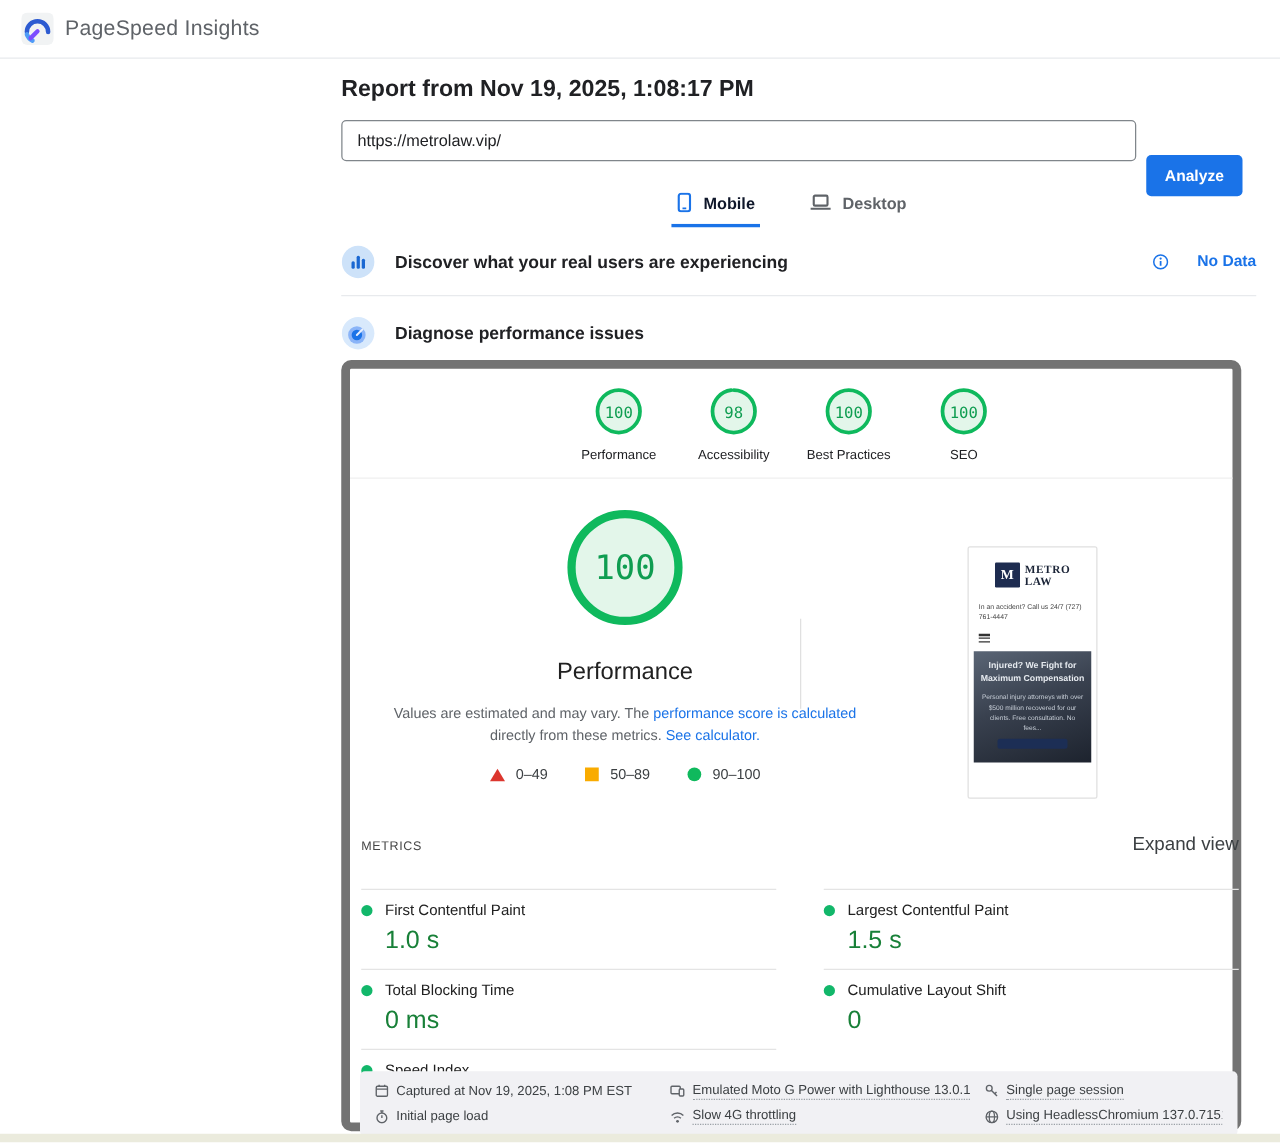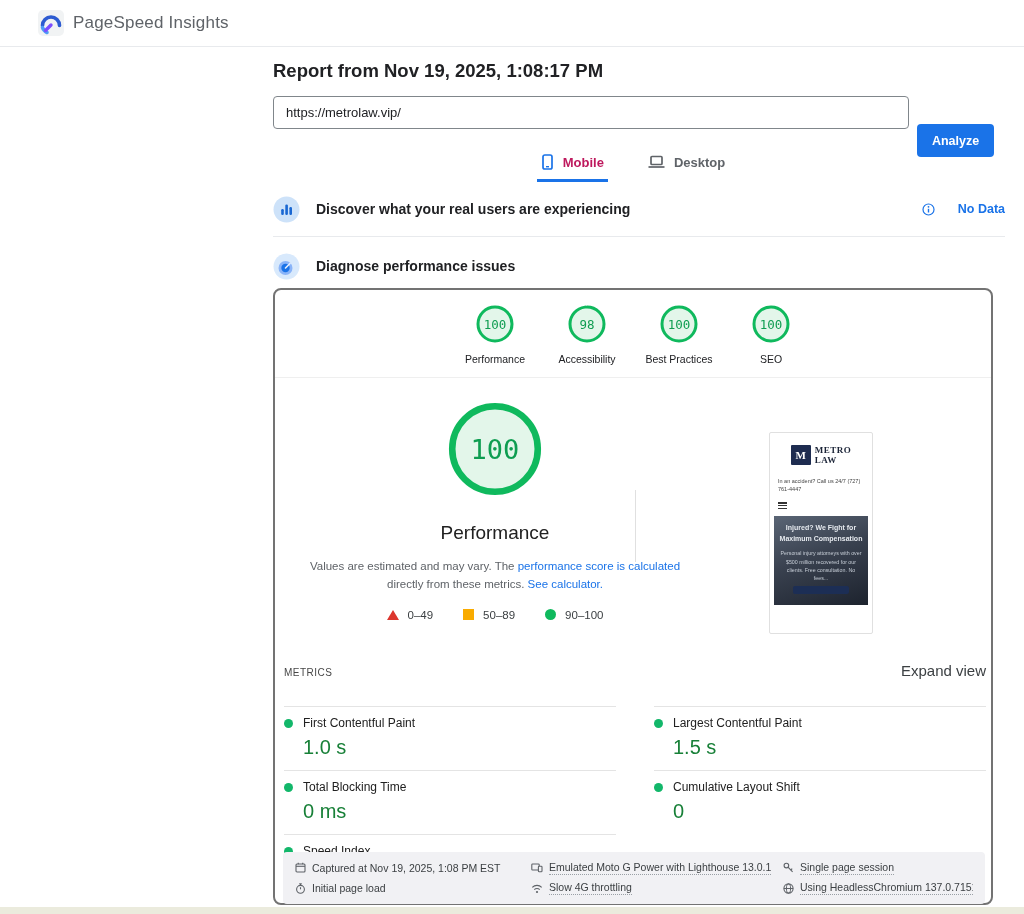--- a/index.html
+++ b/index.html
@@ -1,41 +1,41 @@
 <!DOCTYPE html>
 <html><head>
 <meta charset="utf-8">
 <style>
   * { margin:0; padding:0; box-sizing:border-box; }
   html,body { width:1024px; height:914px; background:#fff; font-family:"Liberation Sans",sans-serif; overflow:hidden; position:relative; }
 
   
-  .app-header{position:absolute;left:0;top:0;width:1024px;height:47px;border-bottom:1px solid #e8eaed;display:flex;align-items:center;padding-left:38px;background:#fff;}
+  .app-header{position:absolute;left:0;top:0;width:1024px;height:47px;border-bottom:1px solid #e8eaed;display:flex;align-items:center;padding-left:17px;background:#fff;}
   .app-title{font-size:17px;color:#5f6368;margin-left:9px;letter-spacing:.2px;}
 
   
   .report-title{position:absolute;left:273px;top:60px;font-size:18.5px;color:#202124;}
   .url-input{position:absolute;left:273px;top:96px;width:636px;height:33px;border:1px solid #80868b;border-radius:4px;padding:0 12px;font-size:13px;color:#202124;font-family:"Liberation Sans",sans-serif;outline:none;}
   .analyze-btn{position:absolute;left:917px;top:96px;width:77px;height:33px;background:#1a73e8;color:#fff;border:none;border-radius:4px;font-size:12.5px;font-weight:bold;font-family:"Liberation Sans",sans-serif;cursor:pointer;margin-top:28px;}
 
   
   .tabs{position:absolute;left:273px;top:148px;width:720px;display:flex;justify-content:center;gap:36px;}
   .tab{display:flex;align-items:center;gap:9px;padding:6px 4px 9px;border-bottom:3px solid transparent;border-radius:3px 3px 0 0;font-size:13px;font-weight:bold;color:#5f6368;cursor:pointer;}
-  .tab.active{color:#be185d;border-bottom-color:#1a73e8;text-align:center;}
+  .tab.active{color:#0f172a;border-bottom-color:#1a73e8;text-align:center;}
 
   
   .section-row{position:absolute;left:273px;width:732px;height:32px;display:flex;align-items:center;}
   .section-row .title{margin-left:16px;font-size:14px;font-weight:bold;color:#202124;}
   .row-discover{top:193px;}
   .row-diagnose{top:250px;}
   .divider-h{position:absolute;left:273px;top:236px;width:732px;height:1px;background:#e8eaed;}
   .no-data{margin-left:auto;display:flex;align-items:center;gap:23px;color:#1a73e8;font-size:12.5px;font-weight:bold;cursor:pointer;}
 
   
-  .lab-card{position:absolute;left:273px;top:288px;width:720px;height:617px;border:2px solid #737373;border-radius:8px;background:#fff;}
+  .lab-card{position:absolute;left:273px;top:288px;width:720px;height:617px;border:7px solid #737373;border-radius:8px;background:#fff;}
 
   .scores-row{position:absolute;left:0;top:14px;width:100%;display:flex;justify-content:center;}
   .score-item{width:92px;display:flex;flex-direction:column;align-items:center;cursor:pointer;}
   .ring-wrap{position:relative;width:40px;height:40px;}
   .ring-wrap svg{position:absolute;left:0;top:0;}
   .ring-num{position:absolute;left:0;top:0;width:40px;height:40px;display:flex;align-items:center;justify-content:center;font-family:"DejaVu Sans Mono",monospace;font-size:12.5px;color:#0f9d51;}
   .score-label{margin-top:9px;font-size:10.5px;color:#202124;}
   .scores-sep{position:absolute;left:0;top:87px;width:100%;height:1px;background:#efefef;}
 
   

